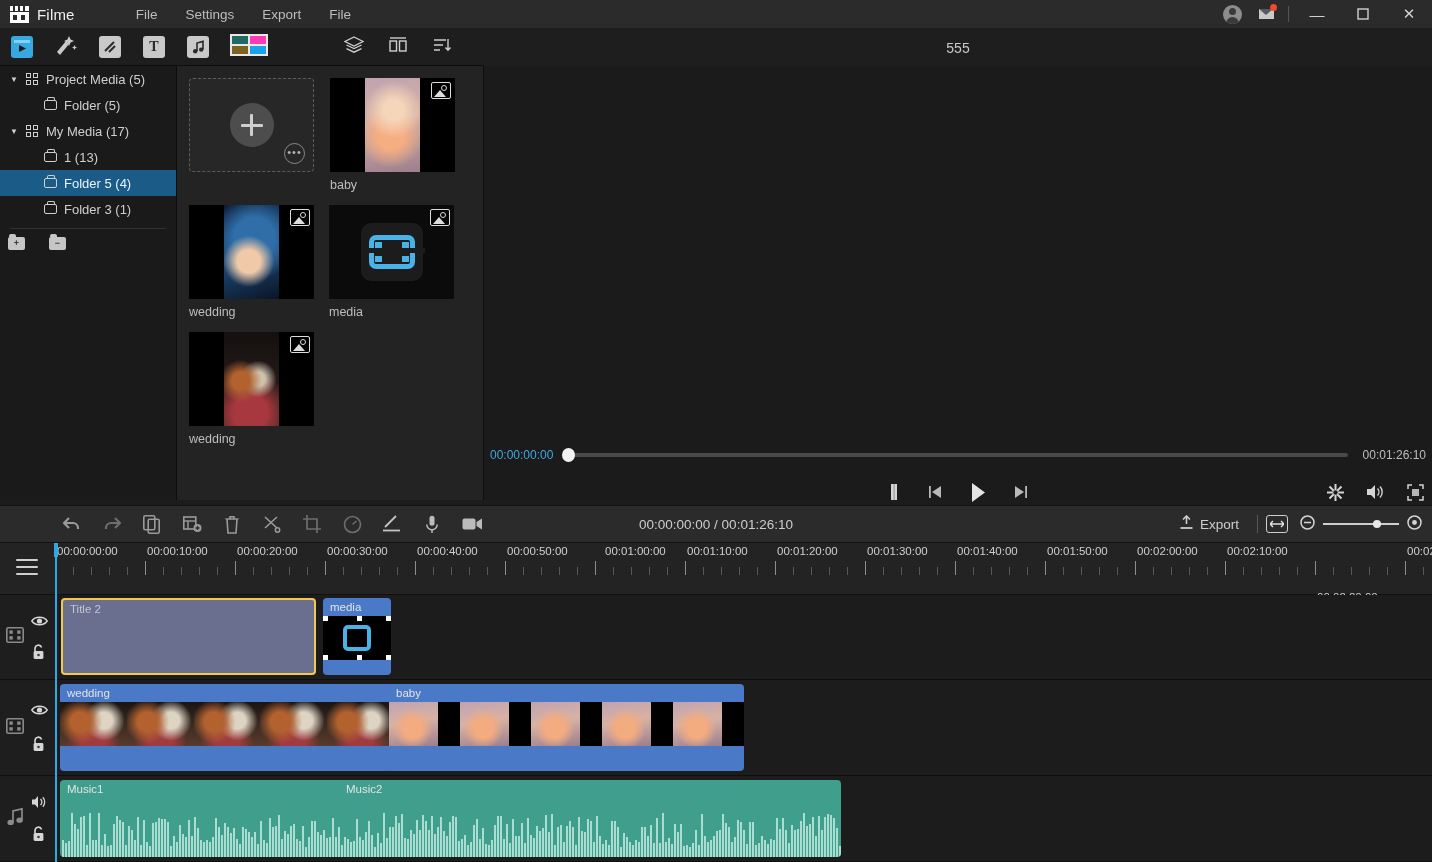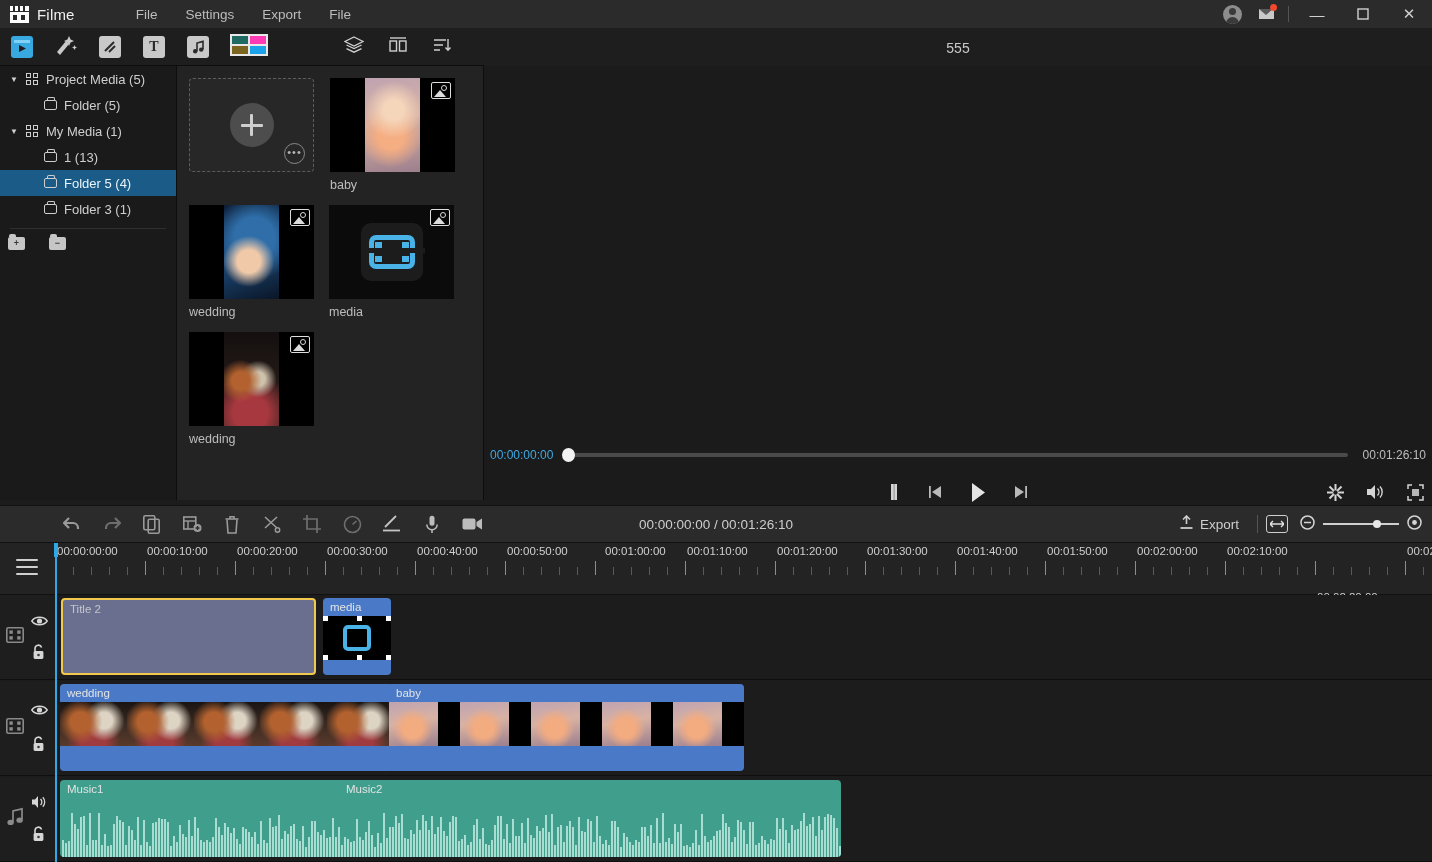--- a/index.html
+++ b/index.html
@@ -398,21 +398,21 @@
         <div class="tree-row" style="padding-left: 6px;">
           <span class="tw-caret">▼</span>
           <span class="tw-icon">
             <span class="grid-ico">
               <i></i>
               <i></i>
               <i></i>
               <i></i>
             </span>
           </span>
-          <span class="tree-label">My Media (1)</span>
+          <span class="tree-label">My Media (17)</span>
         </div>
         <div class="tree-row" style="padding-left: 24px;">
           <span class="tw-caret"></span>
           <span class="tw-icon">
             <span class="folder-ico"></span>
           </span>
           <span class="tree-label">1 (13)</span>
         </div>
         <div class="tree-row selected" style="padding-left: 24px;">
           <span class="tw-caret"></span>

